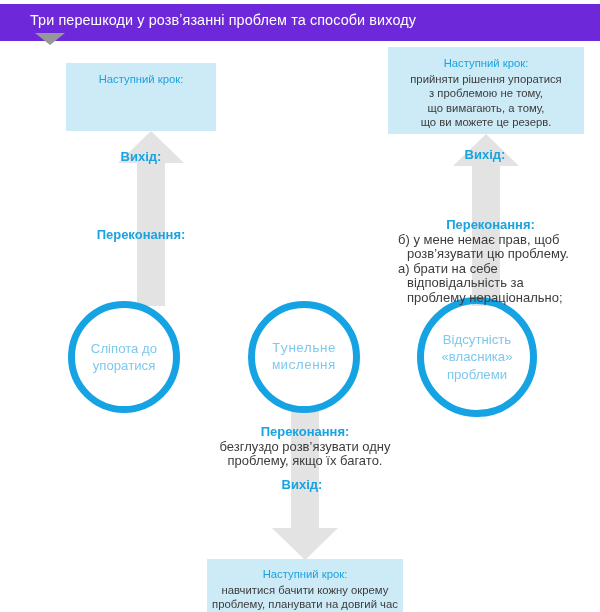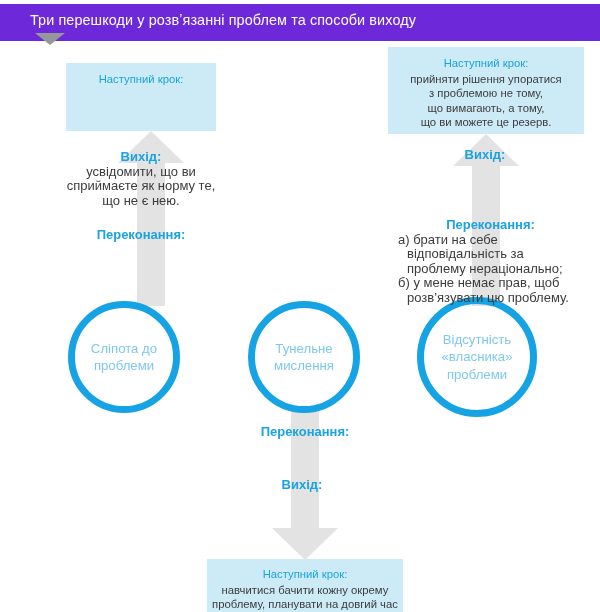--- a/index.html
+++ b/index.html
@@ -115,21 +115,21 @@
     justify-content: center;
   }
   .circle .clabel {
     color: #7ec8ec;
     font-size: 13.2px;
     line-height: 17.5px;
     text-align: center;
     white-space: pre-line;
   }
   #circle-1 { left: 68px;  top: 301px; width: 112px; height: 112px; }
-  #circle-2 { left: 248px; top: 301px; width: 112px; height: 112px; }
+  #circle-2 { left: 248px; top: 301px; width: 112px; height: 112px; font-family: Liberation Mono, monospace; }
   #circle-3 { left: 417px; top: 297px; width: 120px; height: 120px; }
 </style>
 </head>
 <body>
 
 <div class="title-bar">
   <div class="title-text">Три перешкоди у розвʼязанні проблем та способи виходу</div>
 </div>
 <div class="title-notch"></div>
 
@@ -146,67 +146,66 @@
 </div>
 
 <div class="arrow" style="left:272px; top:408px; width:66px; height:152px;">
   <svg width="66" height="152" viewBox="0 0 66 152">
     <polygon points="19,0 47,0 47,120 66,120 33,152 0,120 19,120" fill="#e3e3e3"></polygon>
   </svg>
 </div>
 
 <div class="circle" id="circle-1">
   <span class="clabel">Сліпота до
-проблеми</span>
+упоратися</span>
 </div>
 <div class="circle" id="circle-2">
   <span class="clabel">Тунельне
 мислення</span>
 </div>
 <div class="circle" id="circle-3">
   <span class="clabel">Відсутність
 «власника»
 проблеми</span>
 </div>
 
 <div class="box" id="box-left">
   <span class="hdr">Наступний крок:</span>
 </div>
 
 <div class="tblock" id="t-left-vyhid">
   <span class="hdr">Вихід:</span>
-  <span style="white-space:pre-line">усвідомити, що ви
-сприймаєте як норму те,
-що не є нею.</span>
 </div>
 
 <div class="tblock" id="t-left-perek">
   <span class="hdr">Переконання:</span>
 </div>
 
 <div class="box" id="box-right">
   <span class="hdr">Наступний крок:</span>
   <span class="body" style="white-space:pre-line">прийняти рішення  упоратися
 з  проблемою не тому,
 що вимагають, а тому,
 що ви можете це резерв.</span>
 </div>
 
 <div class="tblock" id="t-right-vyhid">
   <span class="hdr">Вихід:</span>
 </div>
 
 <div class="tblock left-align" id="t-right-perek">
   <span class="hdr">Переконання:</span>
+  <span class="ind">б) у мене немає прав, щоб розвʼязувати цю проблему.</span>
   <span class="ind">а) брати на себе відповідальність за проблему нераціонально;</span>
-  <span class="ind">б) у мене немає прав, щоб розвʼязувати цю проблему.</span>
 </div>
 
 <div class="tblock" id="t-mid-perek">
   <span class="hdr">Переконання:</span>
+  <span style="white-space:pre-line">безглуздо розвʼязувати одну
+проблему, якщо їх багато.</span>
 </div>
 
 <div class="tblock" id="t-mid-vyhid">
   <span class="hdr">Вихід:</span>
 </div>
 
 <div class="box" id="box-bottom">
   <span class="hdr">Наступний крок:</span>
   <span class="body" style="white-space:pre-line">навчитися бачити кожну окрему
 проблему, планувати на довгий час

